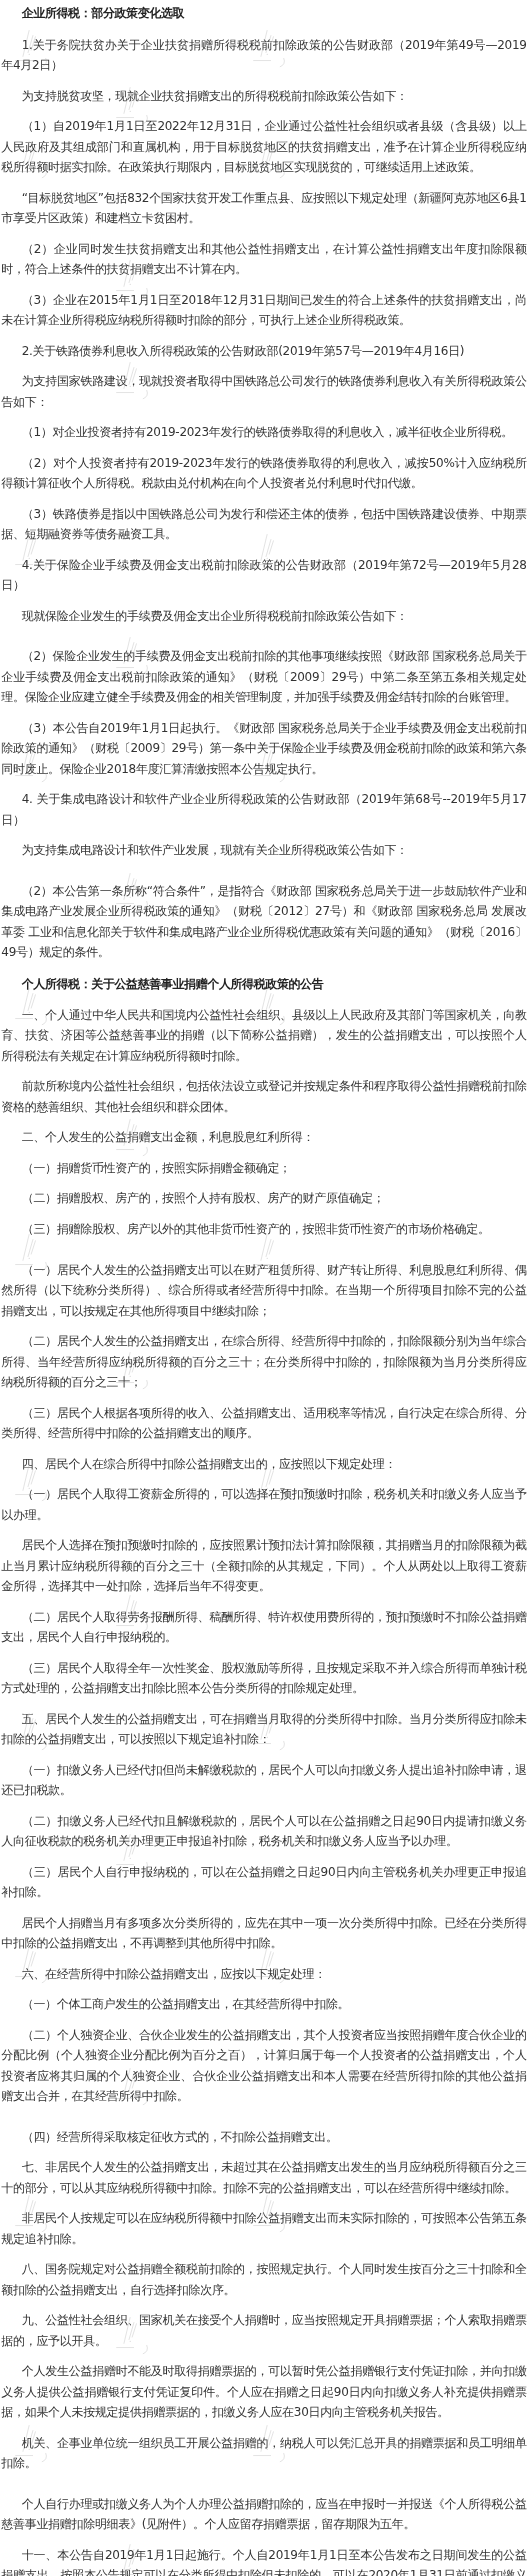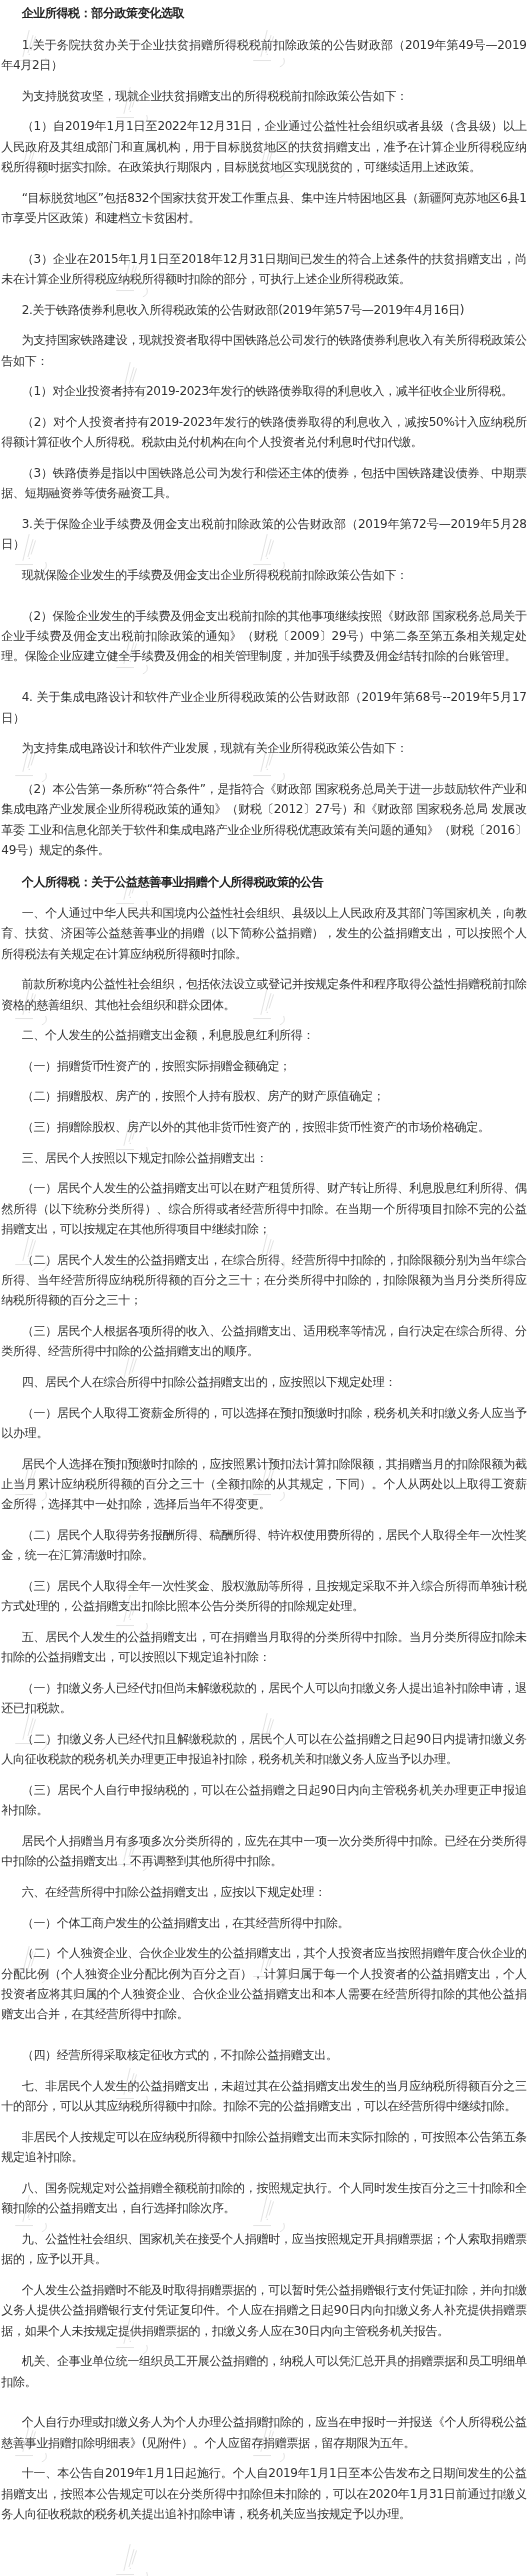--- a/index.html
+++ b/index.html
@@ -48,44 +48,46 @@
 
   <p class="p heading">企业所得税：部分政策变化选取</p>
   <div class="gap-lg"></div>
 
   <p class="p">1.关于务院扶贫办关于企业扶贫捐赠所得税税前扣除政策的公告财政部（2019年第49号—2019年4月2日）</p>
   <div class="gap"></div>
   <p class="p">为支持脱贫攻坚，现就企业扶贫捐赠支出的所得税税前扣除政策公告如下：</p>
   <div class="gap"></div>
   <p class="p">（1）自2019年1月1日至2022年12月31日，企业通过公益性社会组织或者县级（含县级）以上人民政府及其组成部门和直属机构，用于目标脱贫地区的扶贫捐赠支出，准予在计算企业所得税应纳税所得额时据实扣除。在政策执行期限内，目标脱贫地区实现脱贫的，可继续适用上述政策。</p>
   <div class="gap"></div>
-  <p class="p">“目标脱贫地区”包括832个国家扶贫开发工作重点县、集中连片特困地区县（新疆阿克苏地区6县1市享受片区政策）和建档立卡贫困村。</p>
-  <div class="gap"></div>
+  <p class="p">“目标脱贫地区”包括832个国家扶贫开发工作重点县、应按照以下规定处理（新疆阿克苏地区6县1市享受片区政策）和建档立卡贫困村。</p>
+  <div class="gap"></div>
+  <p class="p">（2）企业同时发生扶贫捐赠支出和其他公益性捐赠支出，在计算公益性捐赠支出年度扣除限额时，符合上述条件的扶贫捐赠支出不计算在内。</p>
   <div class="gap"></div>
   <p class="p">（3）企业在2015年1月1日至2018年12月31日期间已发生的符合上述条件的扶贫捐赠支出，尚未在计算企业所得税应纳税所得额时扣除的部分，可执行上述企业所得税政策。</p>
   <div class="gap"></div>
 
   <p class="p">2.关于铁路债券利息收入所得税政策的公告财政部(2019年第57号—2019年4月16日)</p>
   <div class="gap"></div>
   <p class="p">为支持国家铁路建设，现就投资者取得中国铁路总公司发行的铁路债券利息收入有关所得税政策公告如下：</p>
   <div class="gap"></div>
   <p class="p">（1）对企业投资者持有2019-2023年发行的铁路债券取得的利息收入，减半征收企业所得税。</p>
   <div class="gap"></div>
   <p class="p">（2）对个人投资者持有2019-2023年发行的铁路债券取得的利息收入，减按50%计入应纳税所得额计算征收个人所得税。税款由兑付机构在向个人投资者兑付利息时代扣代缴。</p>
   <div class="gap"></div>
   <p class="p">（3）铁路债券是指以中国铁路总公司为发行和偿还主体的债券，包括中国铁路建设债券、中期票据、短期融资券等债务融资工具。</p>
   <div class="gap"></div>
 
-  <p class="p">3.关于保险企业手续费及佣金支出税前扣除政策的公告财政部（2019年第72号—2019年5月28日）</p>
+  <p class="p">4.关于保险企业手续费及佣金支出税前扣除政策的公告财政部（2019年第72号—2019年5月28日）</p>
   <div class="gap"></div>
   <p class="p">现就保险企业发生的手续费及佣金支出企业所得税税前扣除政策公告如下：</p>
   <div class="gap"></div>
   <div class="gap"></div>
   <p class="p">（2）保险企业发生的手续费及佣金支出税前扣除的其他事项继续按照《财政部 国家税务总局关于企业手续费及佣金支出税前扣除政策的通知》（财税〔2009〕29号）中第二条至第五条相关规定处理。保险企业应建立健全手续费及佣金的相关管理制度，并加强手续费及佣金结转扣除的台账管理。</p>
   <div class="gap"></div>
+  <p class="p">（3）本公告自2019年1月1日起执行。《财政部 国家税务总局关于企业手续费及佣金支出税前扣除政策的通知》（财税〔2009〕29号）第一条中关于保险企业手续费及佣金税前扣除的政策和第六条同时废止。保险企业2018年度汇算清缴按照本公告规定执行。</p>
   <div class="gap"></div>
 
   <p class="p">4. 关于集成电路设计和软件产业企业所得税政策的公告财政部（2019年第68号--2019年5月17日）</p>
   <div class="gap"></div>
   <p class="p">为支持集成电路设计和软件产业发展，现就有关企业所得税政策公告如下：</p>
   <div class="gap"></div>
   <div class="gap"></div>
   <p class="p">（2）本公告第一条所称“符合条件”，是指符合《财政部 国家税务总局关于进一步鼓励软件产业和集成电路产业发展企业所得税政策的通知》（财税〔2012〕27号）和《财政部 国家税务总局 发展改革委 工业和信息化部关于软件和集成电路产业企业所得税优惠政策有关问题的通知》（财税〔2016〕49号）规定的条件。</p>
   <div class="gap-lg"></div>
 
@@ -97,35 +99,34 @@
       <p class="p">前款所称境内公益性社会组织，包括依法设立或登记并按规定条件和程序取得公益性捐赠税前扣除资格的慈善组织、其他社会组织和群众团体。</p>
       <div class="gap"></div>
       <p class="p">二、个人发生的公益捐赠支出金额，利息股息红利所得：</p>
       <div class="gap"></div>
       <p class="p">（一）捐赠货币性资产的，按照实际捐赠金额确定；</p>
       <div class="gap"></div>
       <p class="p">（二）捐赠股权、房产的，按照个人持有股权、房产的财产原值确定；</p>
       <div class="gap"></div>
       <p class="p">（三）捐赠除股权、房产以外的其他非货币性资产的，按照非货币性资产的市场价格确定。</p>
       <div class="gap"></div>
-      <p class="p">三、居民个人按照以下规定扣除公益捐赠支出：</p>
       <div class="gap"></div>
       <p class="p">（一）居民个人发生的公益捐赠支出可以在财产租赁所得、财产转让所得、利息股息红利所得、偶然所得（以下统称分类所得）、综合所得或者经营所得中扣除。在当期一个所得项目扣除不完的公益捐赠支出，可以按规定在其他所得项目中继续扣除；</p>
       <div class="gap"></div>
       <p class="p">（二）居民个人发生的公益捐赠支出，在综合所得、经营所得中扣除的，扣除限额分别为当年综合所得、当年经营所得应纳税所得额的百分之三十；在分类所得中扣除的，扣除限额为当月分类所得应纳税所得额的百分之三十；</p>
       <div class="gap"></div>
       <p class="p">（三）居民个人根据各项所得的收入、公益捐赠支出、适用税率等情况，自行决定在综合所得、分类所得、经营所得中扣除的公益捐赠支出的顺序。</p>
       <div class="gap"></div>
       <p class="p">四、居民个人在综合所得中扣除公益捐赠支出的，应按照以下规定处理：</p>
       <div class="gap"></div>
       <p class="p">（一）居民个人取得工资薪金所得的，可以选择在预扣预缴时扣除，税务机关和扣缴义务人应当予以办理。</p>
       <div class="gap"></div>
       <p class="p">居民个人选择在预扣预缴时扣除的，应按照累计预扣法计算扣除限额，其捐赠当月的扣除限额为截止当月累计应纳税所得额的百分之三十（全额扣除的从其规定，下同）。个人从两处以上取得工资薪金所得，选择其中一处扣除，选择后当年不得变更。</p>
       <div class="gap"></div>
-      <p class="p">（二）居民个人取得劳务报酬所得、稿酬所得、特许权使用费所得的，居民个人取得全年一次性奖金，统一在汇算清缴时扣除。</p>
+      <p class="p">（二）居民个人取得劳务报酬所得、稿酬所得、特许权使用费所得的，预扣预缴时不扣除公益捐赠支出，居民个人自行申报纳税的。</p>
       <div class="gap"></div>
       <p class="p">（三）居民个人取得全年一次性奖金、股权激励等所得，且按规定采取不并入综合所得而单独计税方式处理的，公益捐赠支出扣除比照本公告分类所得的扣除规定处理。</p>
       <div class="gap"></div>
       <p class="p">五、居民个人发生的公益捐赠支出，可在捐赠当月取得的分类所得中扣除。当月分类所得应扣除未扣除的公益捐赠支出，可以按照以下规定追补扣除：</p>
       <div class="gap"></div>
       <p class="p">（一）扣缴义务人已经代扣但尚未解缴税款的，居民个人可以向扣缴义务人提出追补扣除申请，退还已扣税款。</p>
       <div class="gap"></div>
       <p class="p">（二）扣缴义务人已经代扣且解缴税款的，居民个人可以在公益捐赠之日起90日内提请扣缴义务人向征收税款的税务机关办理更正申报追补扣除，税务机关和扣缴义务人应当予以办理。</p>
       <div class="gap"></div>
       <p class="p">（三）居民个人自行申报纳税的，可以在公益捐赠之日起90日内向主管税务机关办理更正申报追补扣除。</p>

